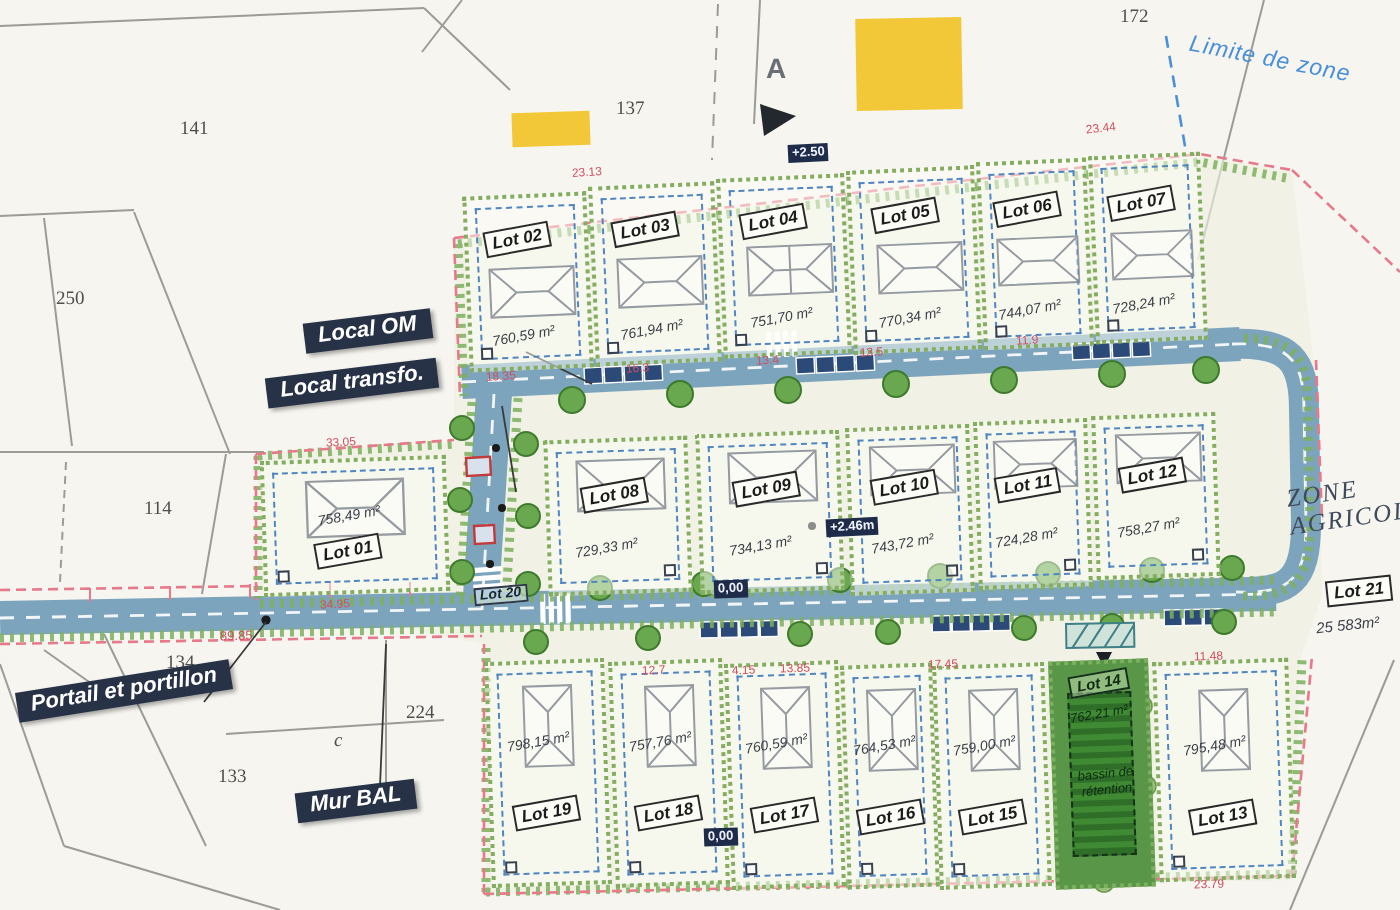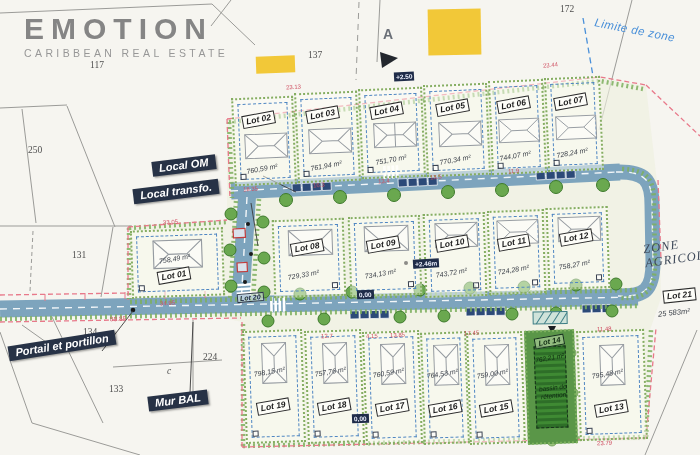--- a/index.html
+++ b/index.html
@@ -264,31 +264,27 @@
     <g stroke="#3a3a3a" stroke-width="0.9" fill="none">
       <path d="M263,176 L296,192"></path>
         <path d="M251,203 L258,246"></path>
       <path d="M102,351 L133,311"></path>
         <path d="M193,322 L190,393"></path>
     </g>
 
     <path d="M583,18 L593,76" stroke="#4a90d9" stroke-width="1.3" fill="none" stroke-dasharray="6 4"></path>
   </svg>
 
-  <div class="logo">
-    <div class="t">EMOTION</div>
-    <div class="s">CARIBBEAN REAL ESTATE</div>
-  </div>
 
   <div class="yellow" style="left:256px;top:56px;width:39px;height:17px;transform:rotate(-2deg);"></div>
   <div class="yellow" style="left:428px;top:9px;width:53px;height:46px;transform:rotate(-1deg);"></div>
 
-  <span class="pnum" style="left:90px;top:60px;">117</span>
+  <span class="pnum" style="left:90px;top:60px;">141</span>
   <span class="pnum" style="left:28px;top:145px;">250</span>
-  <span class="pnum" style="left:72px;top:250px;">131</span>
+  <span class="pnum" style="left:72px;top:250px;">114</span>
   <span class="pnum" style="left:308px;top:50px;">137</span>
   <span class="pnum" style="left:560px;top:4px;">172</span>
   <span class="pnum" style="left:83px;top:327px;">134</span>
   <span class="pnum" style="left:203px;top:352px;">224</span>
   <span class="pnum" style="left:109px;top:384px;">133</span>
   <span class="pnum" style="left:167px;top:366px;font-style:italic;">c</span>
   <span class="marker-a" style="left:383px;top:26px;">A</span>
 
   <span class="limite" style="left:594px;top:24px;">Limite de zone</span>
   <div class="zone-agri" style="left:644px;top:238px;">ZONE AGRICOLE</div>

